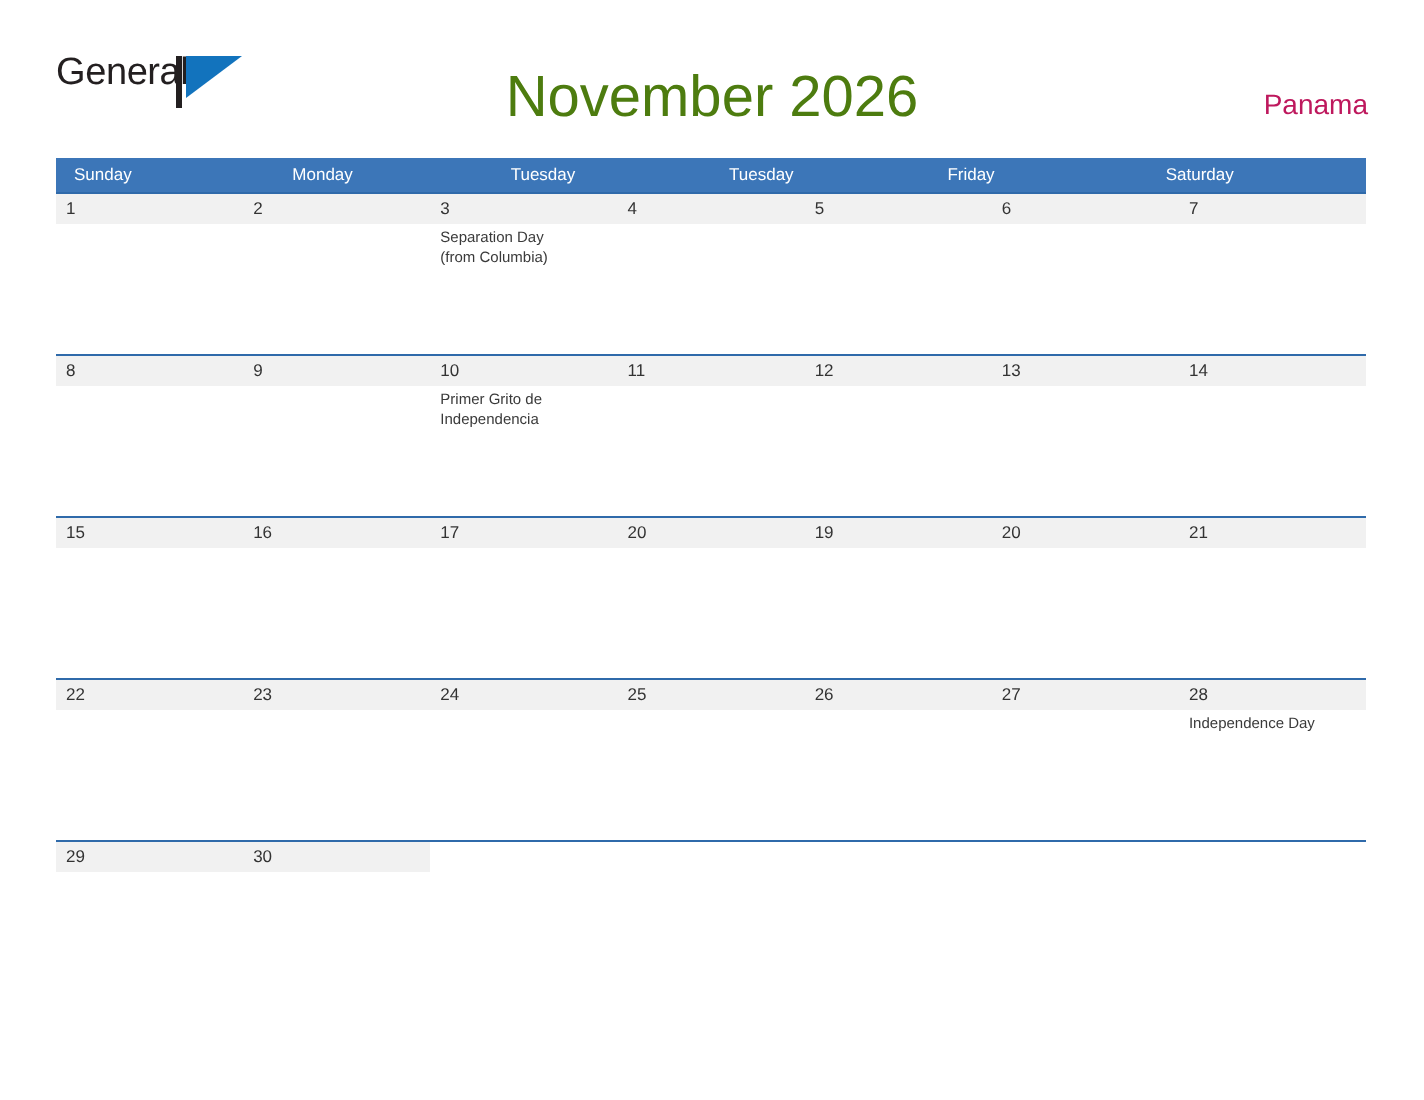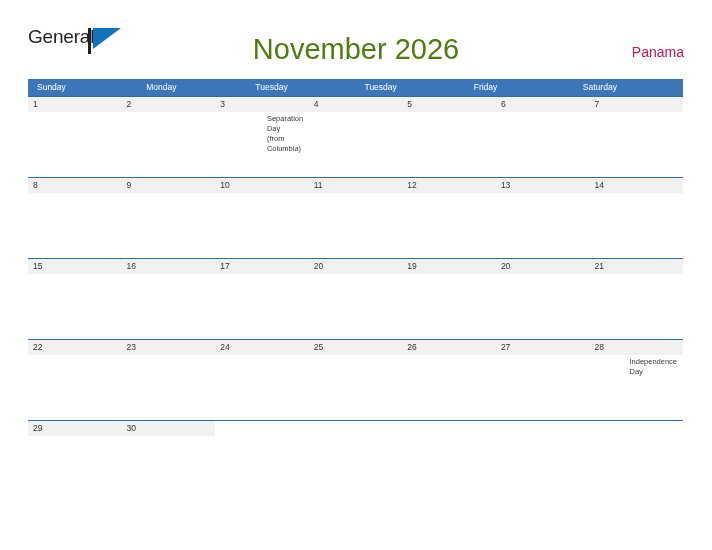--- a/index.html
+++ b/index.html
@@ -134,21 +134,20 @@
     display: flex;
     height: 65px;
   }
   .week-row.last .event-band {
     height: 12px;
   }
   .event-cell {
     flex: 1 1 0;
     padding: 2px 6px 0 5px;
     box-sizing: border-box;
-    margin-left: 47px;
   }
   .event-text {
     font-size: 7.5px;
     color: #3a3a3a;
     line-height: 10px;
     font-family: "Liberation Sans", sans-serif;
     white-space: pre-line;
   }
 </style>
 </head>
@@ -224,20 +223,44 @@
     <div class="week-row">
       <div class="day-band">
         <div class="day-band-cell">8</div>
         <div class="day-band-cell">9</div>
         <div class="day-band-cell">10</div>
         <div class="day-band-cell">11</div>
         <div class="day-band-cell">12</div>
         <div class="day-band-cell">13</div>
         <div class="day-band-cell">14</div>
       </div>
+      <div class="event-band">
+        <div class="event-cell">
+            <div class="event-text"></div>
+          </div>
+        <div class="event-cell">
+            <div class="event-text"></div>
+          </div>
+        <div class="event-cell">
+            <div class="event-text">Primer Grito de
+Independencia</div>
+          </div>
+        <div class="event-cell">
+            <div class="event-text"></div>
+          </div>
+        <div class="event-cell">
+            <div class="event-text"></div>
+          </div>
+        <div class="event-cell">
+            <div class="event-text"></div>
+          </div>
+        <div class="event-cell">
+            <div class="event-text"></div>
+          </div>
+      </div>
     </div>
 
     <div class="week-row">
       <div class="day-band">
         <div class="day-band-cell">15</div>
         <div class="day-band-cell">16</div>
         <div class="day-band-cell">17</div>
         <div class="day-band-cell">20</div>
         <div class="day-band-cell">19</div>
         <div class="day-band-cell">20</div>

